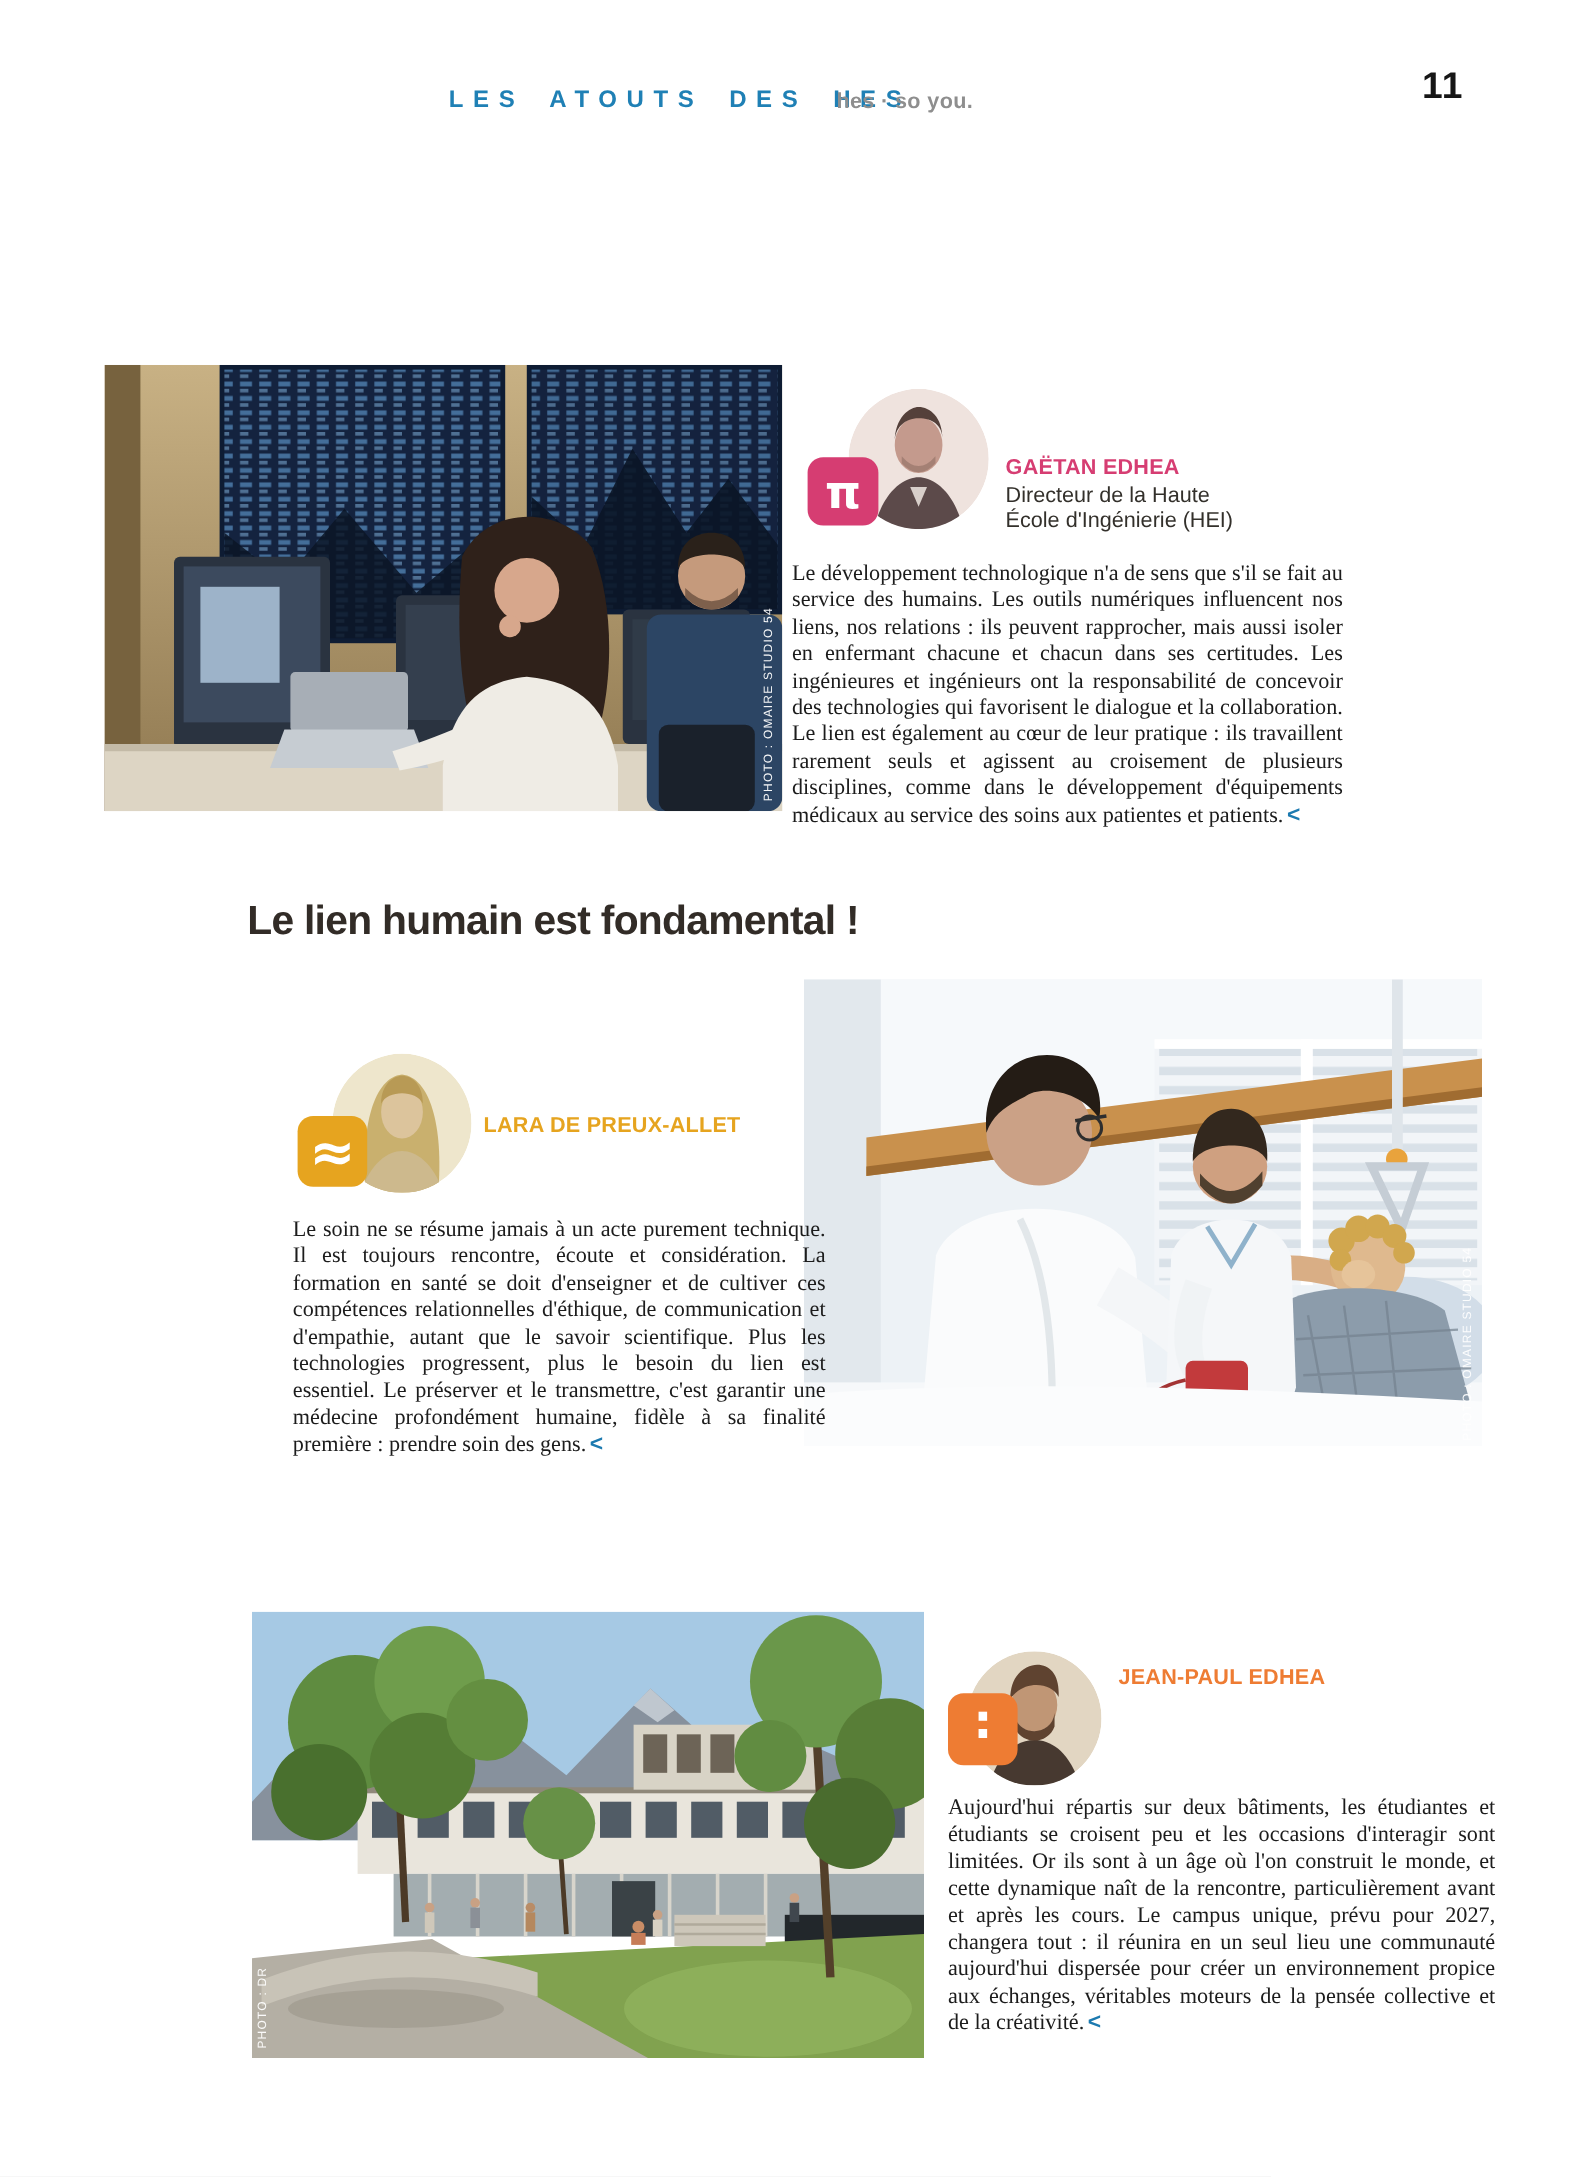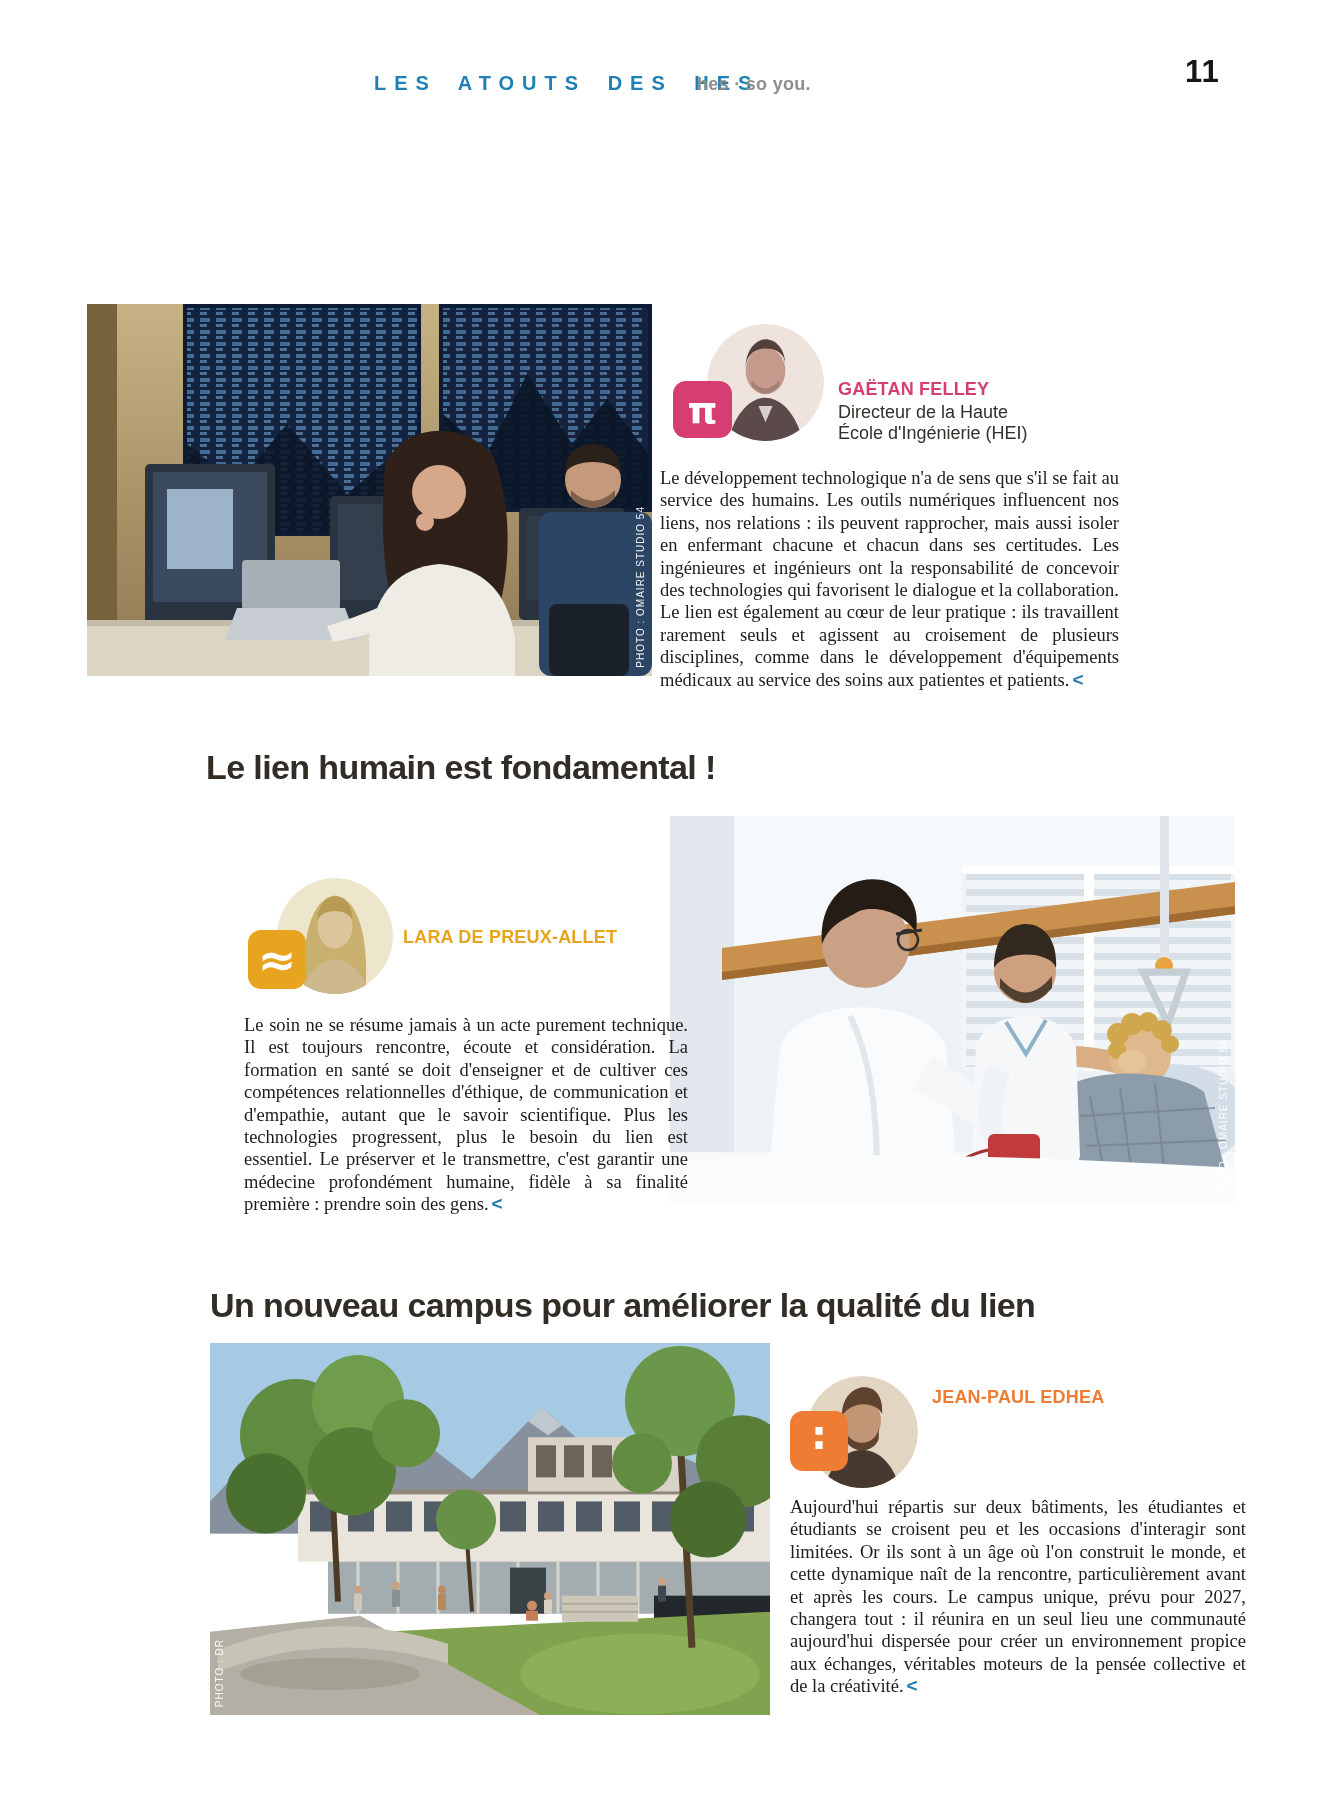--- a/index.html
+++ b/index.html
@@ -125,21 +125,21 @@
       <path d="M18,100 C25,72 40,63 50,63 C60,63 75,72 82,100 Z" fill="#5c4a4a"></path>
       <polygon points="44,70 56,70 50,84" fill="#d8cfca"></polygon>
       <ellipse cx="50" cy="40" rx="17" ry="20" fill="#c49a8d"></ellipse>
       <path d="M33,38 C33,20 44,13 50,13 C58,13 67,20 67,36 C67,26 60,21 50,21 C40,21 33,28 33,38 Z" fill="#54403a"></path>
       <path d="M38,48 Q50,62 62,48 L62,53 Q50,66 38,53 Z" fill="#8a6b60" opacity="0.55"></path>
     </svg>
   </div>
   <div class="abs icon-square sq1" style="background-color: rgb(214, 61, 114);">
     <span>π</span>
   </div>
-  <div class="abs pname n1" style="color: rgb(214, 61, 114);">GAËTAN FELLEY</div>
+  <div class="abs pname n1" style="color: rgb(214, 61, 114);">GAËTAN EDHEA</div>
   <div class="abs prole r1">
     <div>Directeur de la Haute</div>
     <div>École d'Ingénierie (HEI)</div>
   </div>
 
   <div class="abs para p1">
     <span>Le développement technologique n'a de sens que s'il se fait au service des humains. Les outils numériques influencent nos liens, nos relations : ils peuvent rapprocher, mais aussi isoler en enfermant chacune et chacun dans ses certitudes. Les ingénieures et ingénieurs ont la responsabilité de concevoir des technologies qui favorisent le dialogue et la collaboration. Le lien est également au cœur de leur pratique : ils travaillent rarement seuls et agissent au croisement de plusieurs disciplines, comme dans le développement d'équipements médicaux au service des soins aux patientes et patients.</span><span class="endmark">&lt;</span>
   </div>
 
   <div class="abs h h2">Le lien humain est fondamental !</div>
@@ -211,21 +211,20 @@
   </div>
   <div class="abs icon-square sq2" style="background-color: rgb(230, 164, 31);">
     <span>≈</span>
   </div>
   <div class="abs pname n2" style="color: rgb(230, 164, 31);">LARA DE PREUX-ALLET</div>
 
   <div class="abs para p2">
     <span>Le soin ne se résume jamais à un acte purement technique. Il est toujours rencontre, écoute et considération. La formation en santé se doit d'enseigner et de cultiver ces compétences relationnelles d'éthique, de communication et d'empathie, autant que le savoir scientifique. Plus les technologies progressent, plus le besoin du lien est essentiel. Le préserver et le transmettre, c'est garantir une médecine profondément humaine, fidèle à sa finalité première : prendre soin des gens.</span><span class="endmark">&lt;</span>
   </div>
 
-  <div class="abs h h3">Un nouveau campus pour améliorer la qualité du lien</div>
 
   <div class="abs photo photo3">
     <svg viewBox="0 0 560 371" preserveAspectRatio="none">
       <rect width="560" height="190" fill="#a6c9e4"></rect>
       <polygon points="0,158 55,100 120,146 195,84 262,136 332,64 418,140 468,112 560,152 560,190 0,190" fill="#87919d"></polygon>
       <polygon points="318,78 332,64 352,82 338,92" fill="#cdd5dc" opacity=".8"></polygon>
       <rect x="88" y="148" width="472" height="70" fill="#e9e5dc"></rect>
       <rect x="88" y="146" width="472" height="5" fill="#8f887a"></rect>
       <g fill="#515c66">
         <rect x="100" y="158" width="26" height="30"></rect>

